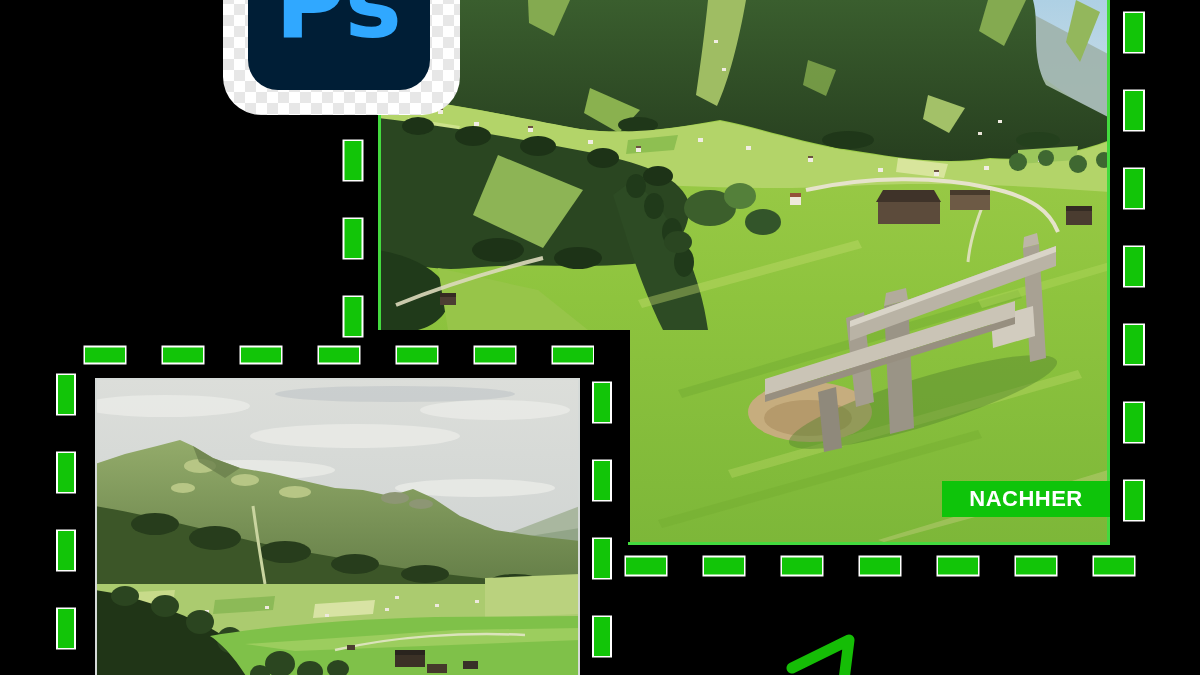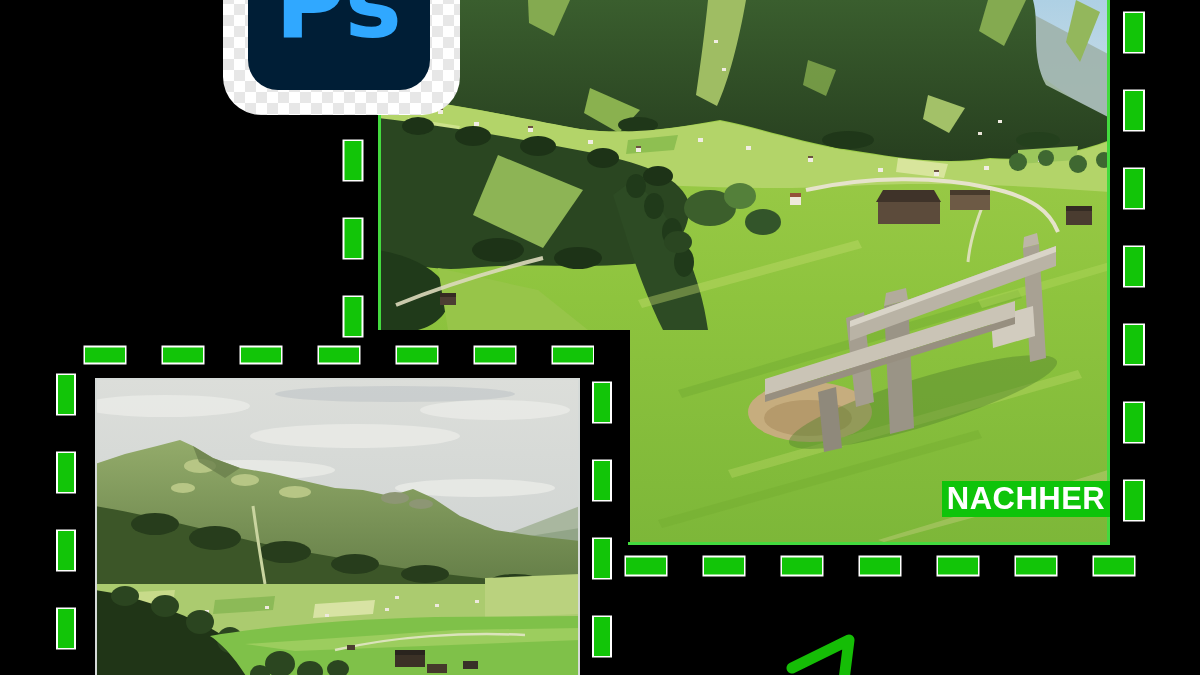--- a/index.html
+++ b/index.html
@@ -23,21 +23,21 @@
            background-size:22px 22px;background-position:0 0,11px 11px;}
   .ps-logo{position:absolute;left:25px;top:-60px;width:182px;height:190px;
            background:#001e36;border-radius:30px;}
   .ps-text{position:absolute;left:0;right:0;top:56px;text-align:center;
            font-weight:bold;font-size:96px;line-height:1;letter-spacing:1px;color:#30a8ff;
            font-family:"DejaVu Sans","Liberation Sans",sans-serif;}
 
   
   .badge{position:absolute;left:942px;top:481px;width:168px;height:36px;z-index:2;
          background:#0ec40a;color:#fff;display:flex;align-items:center;justify-content:center;
-         font-weight:bold;font-size:31px;letter-spacing:.5px;}
+         font-weight:bold;font-size:22px;letter-spacing:.5px;}
 
   
   .arrow{position:absolute;left:778px;top:628px;width:100px;height:60px;z-index:3;}
 </style>
 </head>
 <body>
 
 <div class="canvas">
 
   <svg class="photo-large" viewBox="0 0 732 546" xmlns="http://www.w3.org/2000/svg">

